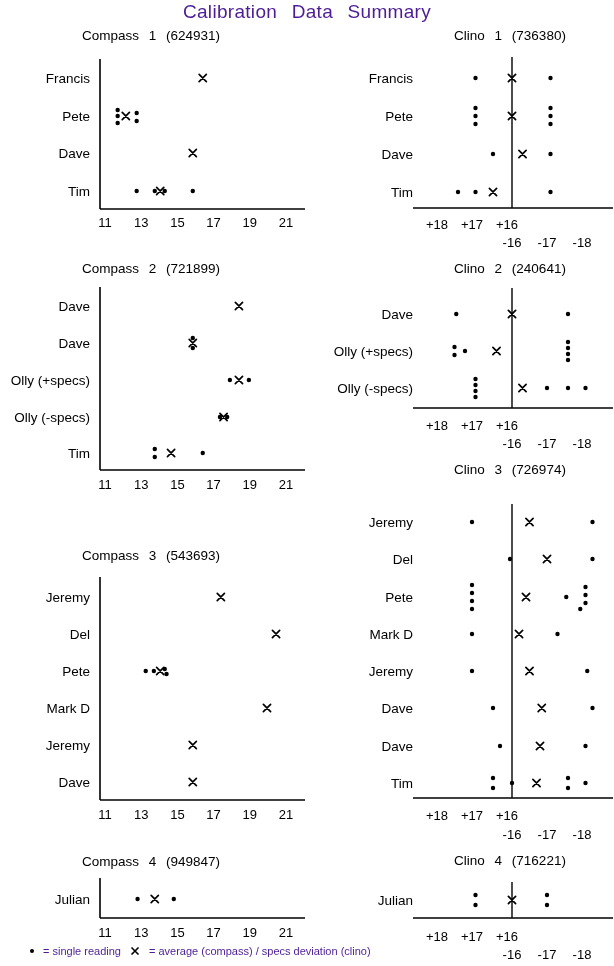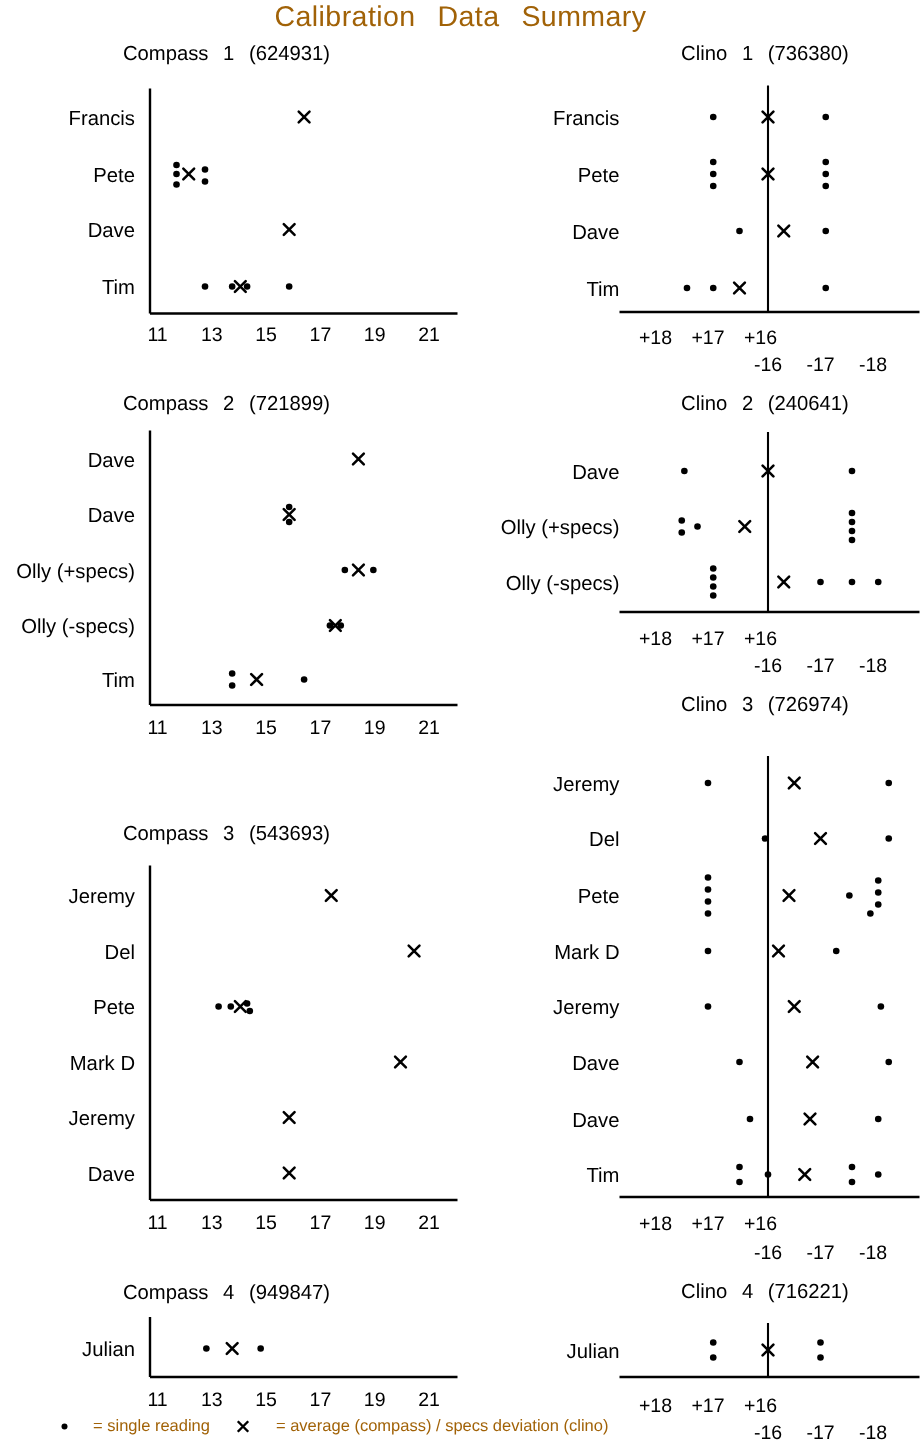--- a/index.html
+++ b/index.html
@@ -1,30 +1,30 @@
 <!DOCTYPE html>
 <html><head>
 <meta charset="utf-8">
 <style>
   html,body{margin:0;padding:0;background:#fff;}
-  .canvas{position:relative;width:614px;height:966px;background:#ffffff;color:#a16207;
+  .canvas{position:relative;width:614px;height:966px;background:#ffffff;color:#4c1d95;
           font-family:"Liberation Sans",sans-serif;overflow:hidden;}
   .main-title{position:absolute;top:1px;left:0;width:614px;text-align:center;
               font-size:19px;font-weight:500;word-spacing:9px;letter-spacing:.3px;}
   #charts{position:absolute;left:0;top:0;}
   #charts text{font-family:"Liberation Sans",sans-serif;fill:#000;}
   .plot-title{font-size:13.5px;word-spacing:6px;}
   .rowlabel{font-size:13.5px;}
   .tick{font-size:13px;}
   .axis{stroke:#000;stroke-width:1.6;}
   .vline{stroke-width:1.4;}
   .xmark{stroke:#000;stroke-width:1.7;fill:none;stroke-linecap:round;}
   #charts circle{fill:#000;}
-  .legend{position:absolute;left:41px;top:943px;height:16px;display:flex;
-          align-items:center;gap:17px;font-size:11px;}
+  .legend{position:absolute;left:30px;top:943px;height:16px;display:flex;
+          align-items:center;gap:9px;font-size:11px;}
   .legend .dot{width:4px;height:4px;border-radius:50%;background:#000;display:inline-block;}
   .legend svg{display:block;}
 </style>
 </head>
 <body>
 
 <div class="canvas">
   <div class="main-title">Calibration Data Summary</div>
 
   <svg id="charts" width="614" height="966" viewBox="0 0 614 966">

